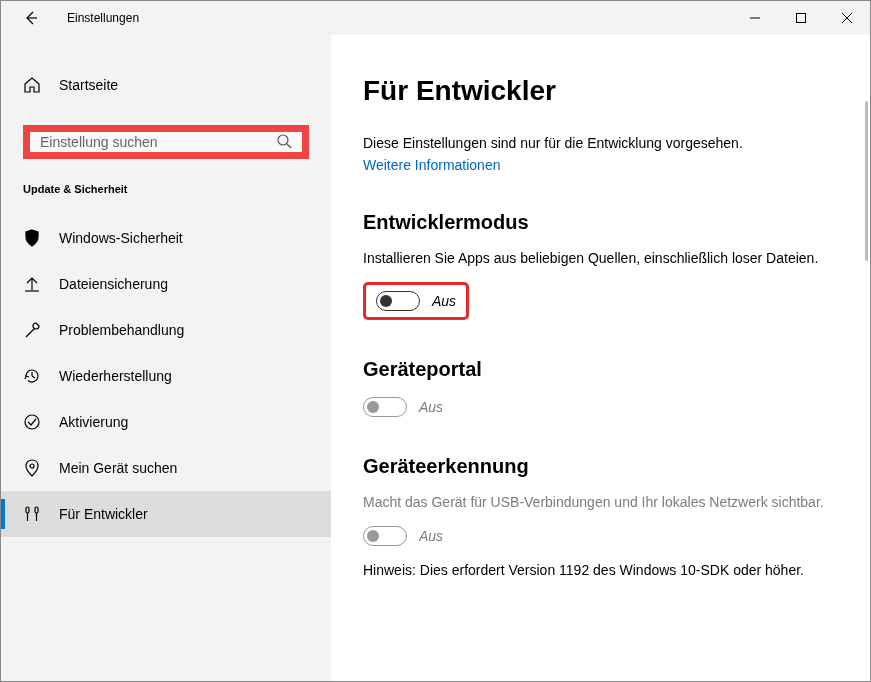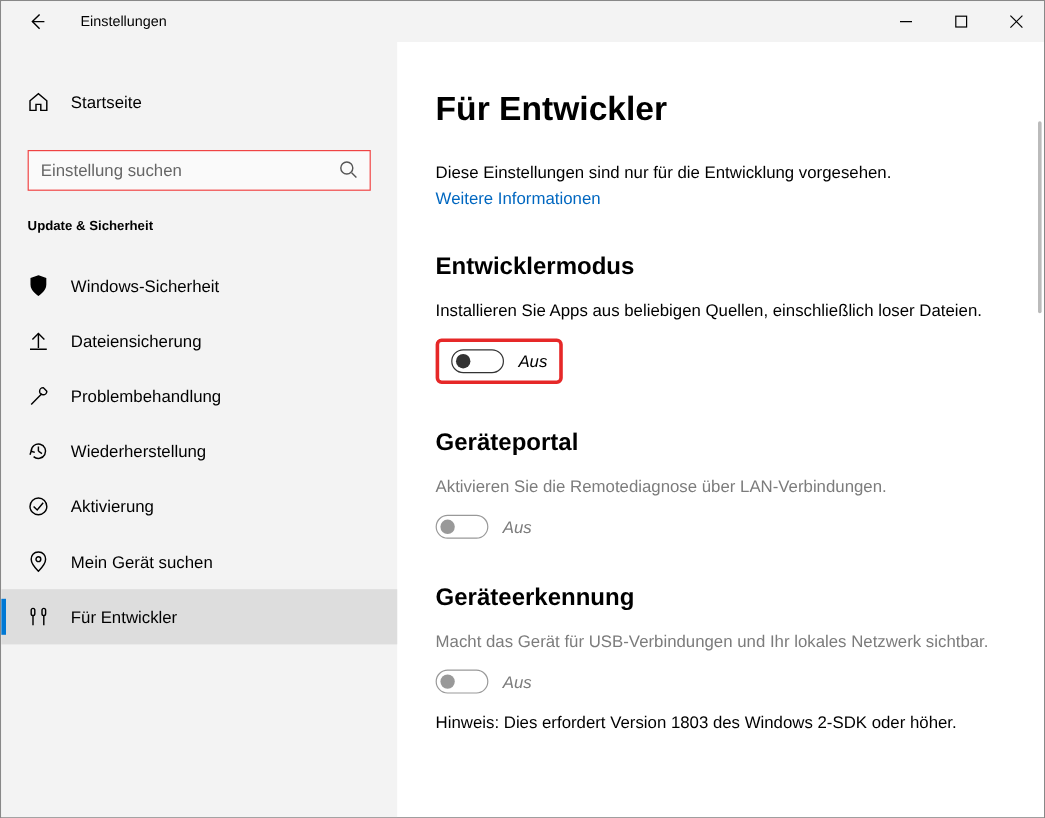--- a/index.html
+++ b/index.html
@@ -8,21 +8,21 @@
   .titlebar { height: 34px; display: flex; align-items: center; padding: 0 0 0 18px; background: #f3f3f3; text-align: right; }
   .back-btn { width: 24px; height: 24px; display: flex; align-items: center; justify-content: center; margin-right: 24px; cursor: pointer; }
   .title-text { font-size: 12px; color: #000; }
   .win-controls { margin-left: auto; display: flex; }
   .win-btn { width: 46px; height: 34px; display: flex; align-items: center; justify-content: center; cursor: pointer; }
   .win-btn svg { display: block; }
   .body { flex: 1; display: flex; overflow: hidden; }
   .sidebar { width: 330px; background: #f3f3f3; padding-top: 30px; display: flex; flex-direction: column; position: relative; }
   .home-row { display: flex; align-items: center; padding: 0 22px; height: 40px; cursor: pointer; margin-bottom: 20px; }
   .home-row .icon { width: 18px; height: 18px; margin-right: 18px; }
-  .search-box { margin: 0 22px 24px 22px; height: 34px; border: 1px solid #ef4444; background: #fafafa; display: flex; align-items: center; padding: 0 10px; }
+  .search-box { margin: 0 22px 24px 22px; height: 34px; border: 7px solid #ef4444; background: #fafafa; display: flex; align-items: center; padding: 0 10px; }
   .search-box input { flex: 1; border: none; background: transparent; outline: none; font-size: 14px; font-family: inherit; }
   .search-box input::placeholder { color: #666; }
   .section-title { font-weight: 600; font-size: 11px; padding: 0 22px; margin-bottom: 20px; }
   .nav-item { display: flex; align-items: center; height: 46px; padding: 0 22px; cursor: pointer; }
   .nav-item.selected { background: #ddd; position: relative; }
   .nav-item.selected::before { content: ""; position: absolute; left: 0; top: 8px; bottom: 8px; width: 4px; background: #0078d4; }
   .nav-item .icon { width: 18px; height: 18px; margin-right: 18px; display: flex; align-items: center; justify-content: center; }
   .nav-item .label { font-size: 14px; }
   .content { flex: 1; padding: 40px 32px 20px 32px; overflow-y: auto; position: relative; }
   .content h1 { font-size: 28px; font-weight: 600; margin-bottom: 28px; }
@@ -185,33 +185,32 @@
       <h2>Entwicklermodus</h2>
       <div class="sub-desc">Installieren Sie Apps aus beliebigen Quellen, einschließlich loser Dateien.</div>
       <div class="highlight-box">
         <div class="toggle">
             <div class="knob"></div>
           </div>
         <div class="toggle-label">Aus</div>
       </div>
 
       <h2>Geräteportal</h2>
-      <div class="sub-desc disabled">Aktivieren Sie die Remotediagnose über LAN-Verbindungen.</div>
       <div class="toggle-row">
         <div class="toggle disabled">
             <div class="knob"></div>
           </div>
         <div class="toggle-label disabled">Aus</div>
       </div>
 
       <h2>Geräteerkennung</h2>
       <div class="sub-desc disabled">Macht das Gerät für USB-Verbindungen und Ihr lokales Netzwerk sichtbar.</div>
       <div class="toggle-row">
         <div class="toggle disabled">
             <div class="knob"></div>
           </div>
         <div class="toggle-label disabled">Aus</div>
       </div>
-      <div class="hint-text">Hinweis: Dies erfordert Version 1803 des Windows 2-SDK oder höher.</div>
+      <div class="hint-text">Hinweis: Dies erfordert Version 1192 des Windows 10-SDK oder höher.</div>
     </div>
 
   </div>
 </div>
 
 </body></html>

